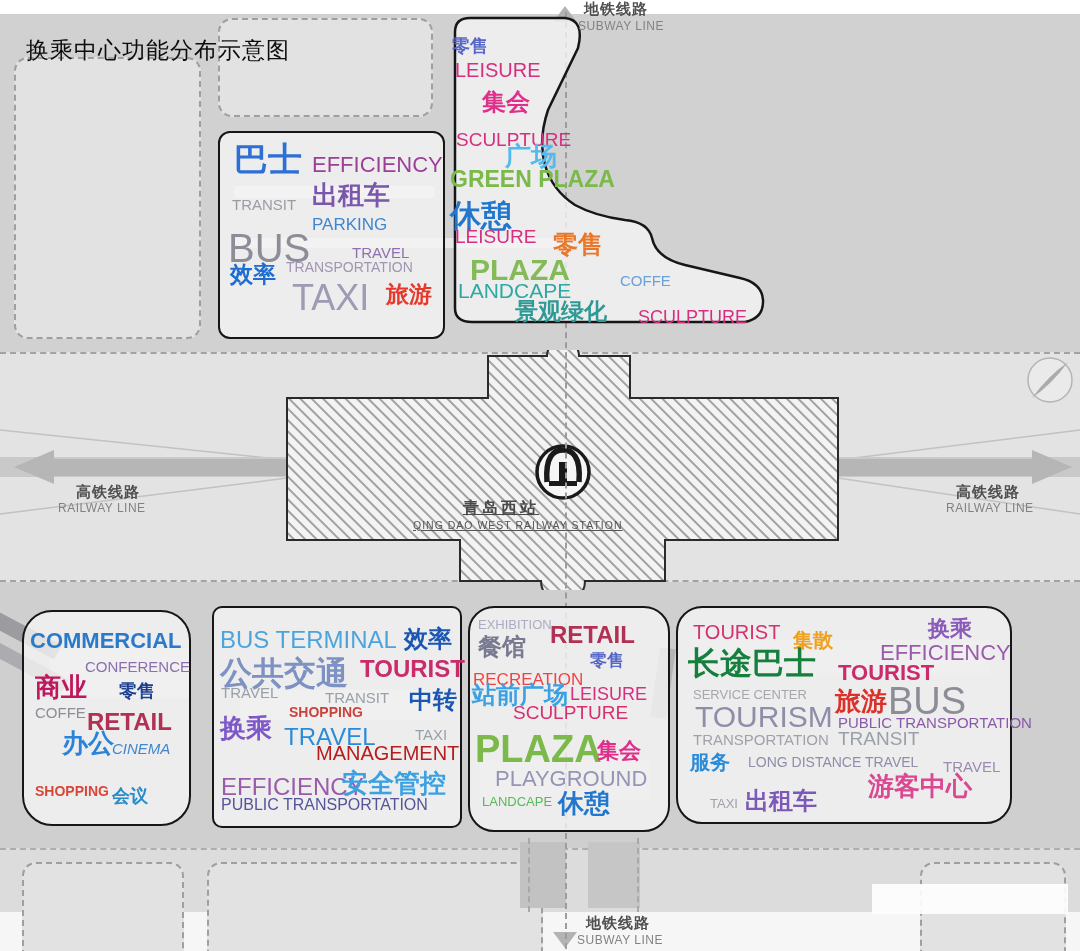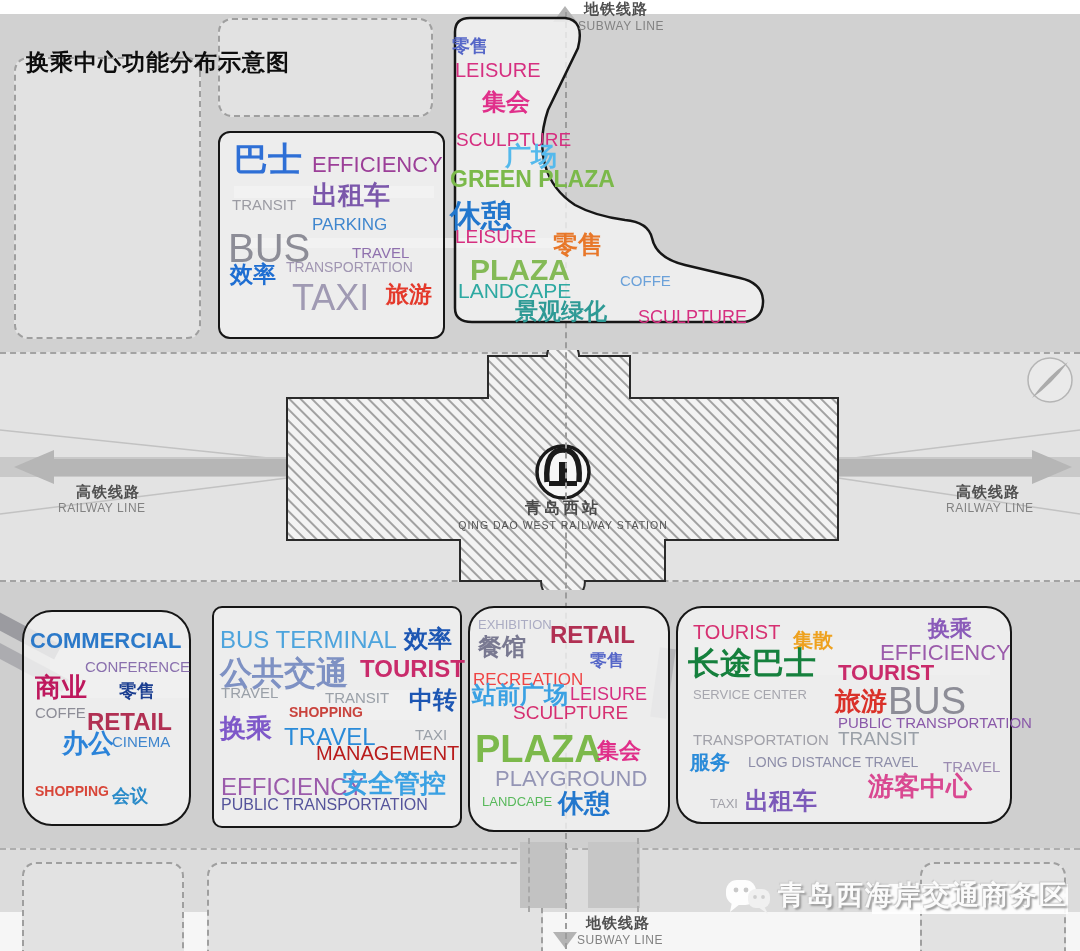--- a/index.html
+++ b/index.html
@@ -26,27 +26,27 @@
   .tri-up{left:553px;top:6px;border-left:12px solid transparent;border-right:12px solid transparent;border-bottom:16px solid #b3b3b3;}
   .tri-down{left:553px;top:932px;border-left:12px solid transparent;border-right:12px solid transparent;border-top:16px solid #b3b3b3;}
   
   .cloud{position:absolute;background:rgba(244,244,244,0.8);border:2.5px solid #161616;z-index:4;}
   .w{position:absolute;line-height:1;white-space:nowrap;}
   .b{font-weight:700;}
   
   .lbl{position:absolute;line-height:1.1;white-space:nowrap;z-index:5;}
   .lbl-cn{font-weight:600;color:#4f4f4f;font-size:15px;letter-spacing:1px;}
   .lbl-en{color:#828282;font-size:12px;letter-spacing:.5px;}
-  #title{left:26px;top:38px;font-size:23px;font-weight:700;color:#0d0d0d;letter-spacing:1px;margin-top:12px;}
+  #title{left:26px;top:38px;font-size:23px;font-weight:400;color:#0d0d0d;letter-spacing:1px;}
   #station-svg{position:absolute;left:280px;top:350px;z-index:3;}
   #subway-line{position:absolute;left:565px;top:12px;height:937px;border-left:2px dashed #9c9c9c;width:0;z-index:3;}
   #persp{position:absolute;left:0;top:0;z-index:2;}
   #blob{position:absolute;left:443px;top:12px;width:330px;height:315px;z-index:4;}
   #blob svg{position:absolute;left:0;top:0;}
-  .station-name{position:absolute;z-index:5;text-align:center;}
+  .station-name{position:absolute;z-index:5;text-decoration:underline;}
   #station-cn{left:463px;top:498px;width:200px;font-size:16px;font-weight:700;color:#4a4a4a;letter-spacing:3px;}
   #station-en{left:413px;top:519px;width:300px;font-size:10.5px;color:#555;letter-spacing:1px;}
   #compass{position:absolute;left:1024px;top:354px;z-index:1;}
   
   #watermark{position:absolute;left:724px;top:872px;z-index:6;display:flex;align-items:center;}
   #wm-text{font-size:27px;font-weight:700;color:#fbfbfb;letter-spacing:2px;
            text-shadow:2px 2px 2px #999, -1px -1px 1px #c8c8c8;margin-left:6px;}
   #wm-back{position:absolute;left:872px;top:884px;width:196px;height:30px;background:#fff;opacity:.9;z-index:5;}
 </style>
 </head>
@@ -157,21 +157,21 @@
   </div>
 
   <div class="cloud" style="left:22px;top:610px;width:165px;height:212px;border-radius:30px;">
       <span class="w b" style="left: 6px; top: 18px; font-size: 22px; color: rgb(43, 121, 201);">COMMERCIAL</span>
       <span class="w" style="left: 61px; top: 47px; font-size: 15px; color: rgb(138, 112, 174);">CONFERENCE</span>
       <span class="w b" style="left: 11px; top: 62px; font-size: 26px; color: #be185d;">商业</span>
       <span class="w b" style="left: 95px; top: 70px; font-size: 18px; color: rgb(28, 63, 145);">零售</span>
       <span class="w" style="left: 11px; top: 93px; font-size: 15px; color: rgb(141, 141, 151);">COFFE</span>
       <span class="w b" style="left: 63px; top: 98px; font-size: 24px; color: rgb(177, 48, 83);">RETAIL</span>
       <span class="w b" style="left: 38px; top: 118px; font-size: 26px; color: rgb(43, 131, 217);">办公</span>
-      <span class="w" style="left: 88px; top: 122px; font-size: 15px; color: rgb(63, 134, 206);">CINEMA</span>
+      <span class="w" style="left: 88px; top: 129px; font-size: 15px; color: rgb(63, 134, 206); font-style: italic;">CINEMA</span>
       <span class="w b" style="left: 11px; top: 172px; font-size: 14px; color: rgb(216, 70, 57);">SHOPPING</span>
       <span class="w b" style="left: 88px; top: 175px; font-size: 18px; color: rgb(42, 139, 201);">会议</span>
     </div>
   <div class="cloud" style="left:212px;top:606px;width:246px;height:218px;border-radius:10px;">
       <span class="w" style="left: 6px; top: 20px; font-size: 24px; color: rgb(77, 164, 221);">BUS TERMINAL</span>
       <span class="w b" style="left: 190px; top: 19px; font-size: 24px; color: rgb(28, 86, 179);">效率</span>
       <span class="w b" style="left: 6px; top: 49px; font-size: 32px; color: rgb(126, 145, 195);">公共交通</span>
       <span class="w b" style="left: 146px; top: 49px; font-size: 24px; color: rgb(201, 43, 107);">TOURIST</span>
       <span class="w" style="left: 7px; top: 77px; font-size: 15px; color: rgb(154, 160, 168);">TRAVEL</span>
       <span class="w" style="left: 111px; top: 82px; font-size: 15px; color: rgb(154, 160, 168);">TRANSIT</span>
@@ -203,20 +203,21 @@
   <div class="cloud" style="left:676px;top:606px;width:332px;height:214px;border-radius:26px;">
       <span class="w" style="left: 15px; top: 14px; font-size: 20px; color: rgb(214, 48, 113);">TOURIST</span>
       <span class="w b" style="left: 115px; top: 22px; font-size: 20px; color: rgb(238, 161, 30);">集散</span>
       <span class="w b" style="left: 250px; top: 10px; font-size: 22px; color: rgb(138, 91, 185);">换乘</span>
       <span class="w b" style="left: 10px; top: 39px; font-size: 32px; color: #15803d;">长途巴士</span>
       <span class="w" style="left: 202px; top: 34px; font-size: 22px; color: rgb(155, 91, 171);">EFFICIENCY</span>
       <span class="w b" style="left: 160px; top: 54px; font-size: 22px; color: rgb(201, 43, 107);">TOURIST</span>
       <span class="w" style="left: 15px; top: 80px; font-size: 13px; color: rgb(166, 166, 174);">SERVICE CENTER</span>
       <span class="w b" style="left: 157px; top: 80px; font-size: 26px; color: rgb(218, 49, 41);">旅游</span>
       <span class="w" style="left: 210px; top: 74px; font-size: 38px; color: rgb(141, 141, 151);">BUS</span>
+      <span class="w" style="left: 17px; top: 94px; font-size: 30px; color: rgb(142, 142, 169);">TOURISM</span>
       <span class="w" style="left: 160px; top: 107px; font-size: 15px; color: rgb(138, 89, 169);">PUBLIC TRANSPORTATION</span>
       <span class="w" style="left: 15px; top: 124px; font-size: 15px; color: rgb(161, 161, 169);">TRANSPORTATION</span>
       <span class="w" style="left: 160px; top: 121px; font-size: 19px; color: rgb(154, 160, 168);">TRANSIT</span>
       <span class="w b" style="left: 12px; top: 144px; font-size: 20px; color: rgb(42, 139, 217);">服务</span>
       <span class="w" style="left: 70px; top: 147px; font-size: 14px; color: rgb(142, 142, 169);">LONG DISTANCE TRAVEL</span>
       <span class="w" style="left: 265px; top: 151px; font-size: 15px; color: rgb(155, 139, 177);">TRAVEL</span>
       <span class="w b" style="left: 190px; top: 165px; font-size: 26px; color: rgb(217, 72, 145);">游客中心</span>
       <span class="w" style="left: 32px; top: 189px; font-size: 13px; color: rgb(161, 161, 169);">TAXI</span>
       <span class="w b" style="left: 67px; top: 181px; font-size: 24px; color: rgb(124, 89, 185);">出租车</span>
     </div>
@@ -226,27 +227,14 @@
   <div class="lbl lbl-cn" style="left:584px;top:1px;">地铁线路</div>
   <div class="lbl lbl-en" style="left:578px;top:20px;">SUBWAY LINE</div>
   <div class="lbl lbl-cn" style="left:586px;top:915px;">地铁线路</div>
   <div class="lbl lbl-en" style="left:577px;top:934px;">SUBWAY LINE</div>
   <div class="lbl lbl-cn" style="left:76px;top:484px;">高铁线路</div>
   <div class="lbl lbl-en" style="left:58px;top:502px;">RAILWAY LINE</div>
   <div class="lbl lbl-cn" style="left:956px;top:484px;">高铁线路</div>
   <div class="lbl lbl-en" style="left:946px;top:502px;">RAILWAY LINE</div>
 
   <div id="wm-back"></div>
-  <div id="watermark">
-    <svg width="48" height="46">
-      <rect x="2" y="8" width="30" height="25" rx="11" fill="#fdfdfd"></rect>
-      <polygon points="8,30 6,40 16,32" fill="#fdfdfd"></polygon>
-      <circle cx="12" cy="18" r="2.4" fill="#c9c9c9"></circle>
-      <circle cx="22" cy="18" r="2.4" fill="#c9c9c9"></circle>
-      <rect x="24" y="17" width="22" height="19" rx="8" fill="#f0f0f0"></rect>
-      <polygon points="40,34 44,42 34,35" fill="#f0f0f0"></polygon>
-      <circle cx="31" cy="25" r="1.9" fill="#cfcfcf"></circle>
-      <circle cx="39" cy="25" r="1.9" fill="#cfcfcf"></circle>
-    </svg>
-    <span id="wm-text">青岛西海岸交通商务区</span>
-  </div>
 
 </div>
 
 </body></html>

